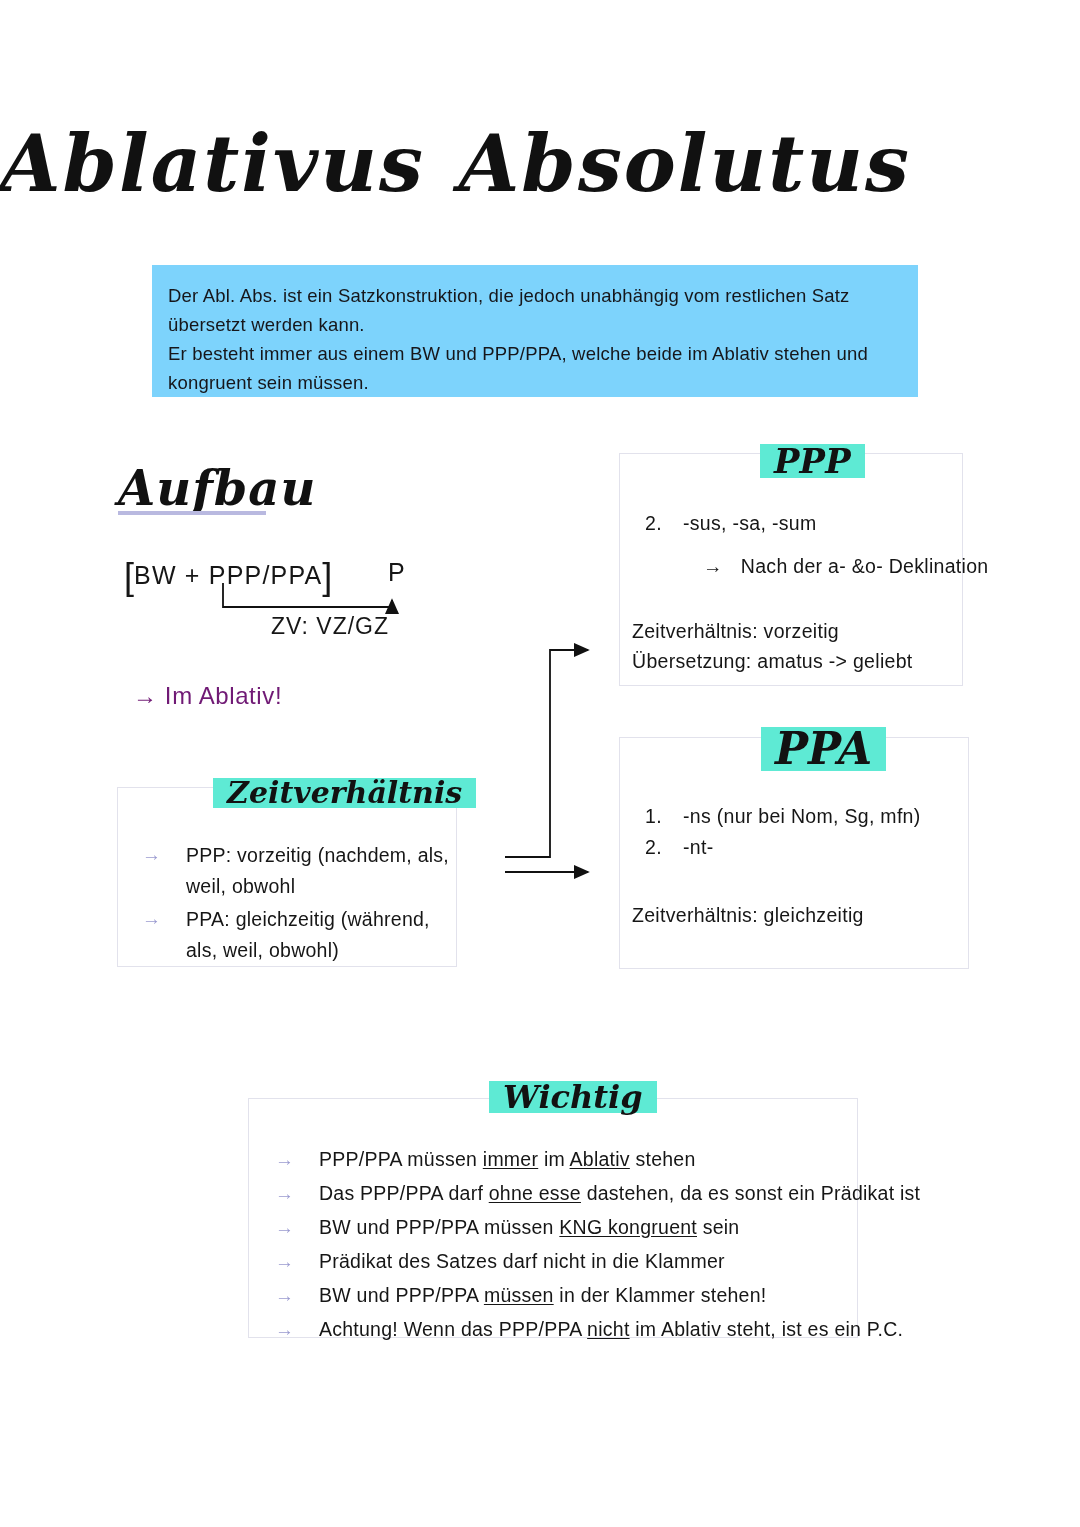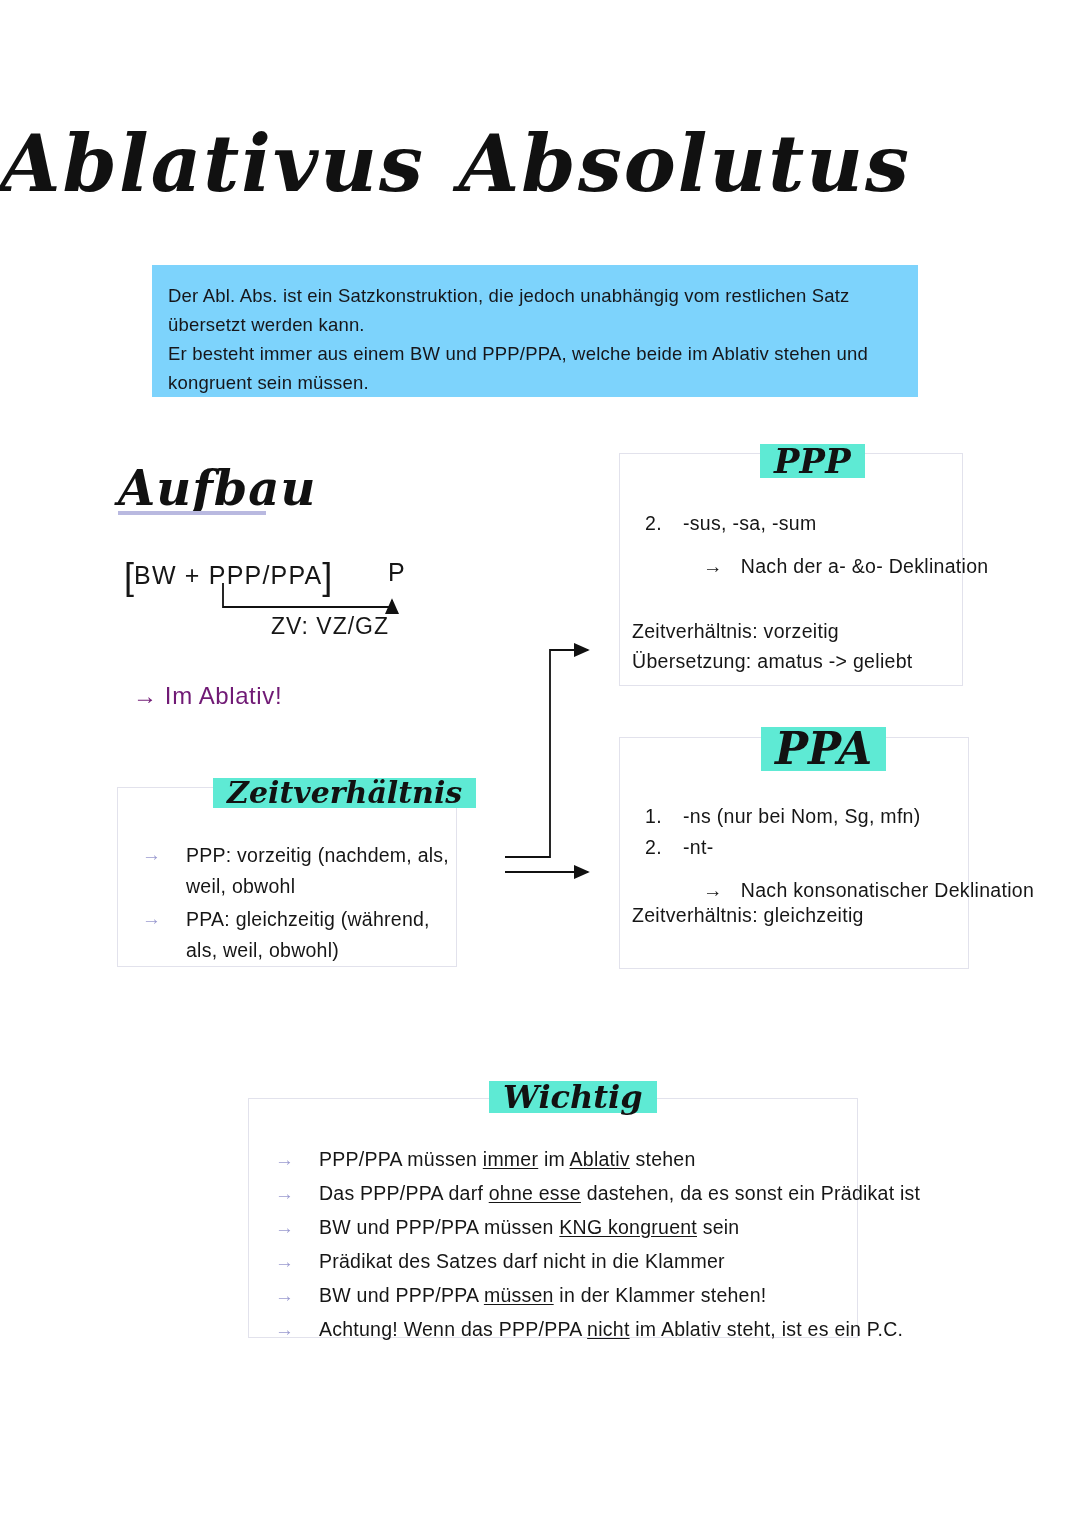--- a/index.html
+++ b/index.html
@@ -265,21 +265,20 @@
 <div class="meta-lines" style="left:632px; top:616px;">
   <div>Zeitverhältnis: vorzeitig</div>
   <div>Übersetzung: amatus -&gt; geliebt</div>
 </div>
 
 <div class="note-box" id="ppa-box"></div>
 <div class="box-heading" id="ppa-heading">PPA</div>
 <div class="decl-list" style="left:645px; top:801px;">
   <span class="decl-row"><span class="decl-num">1.</span><span>-ns (nur bei Nom, Sg, mfn)</span></span>
   <span class="decl-row"><span class="decl-num">2.</span><span>-nt-</span></span>
-  <span class="decl-sub"><span class="arr">→</span><span>Nach konsonatischer Deklination</span></span>
 </div>
 <div class="meta-lines" style="left:632px; top:900px;">
   <div>Zeitverhältnis: gleichzeitig</div>
 </div>
 
 <div class="note-box" id="zv-box"></div>
 <div class="box-heading" id="zv-heading">Zeitverhältnis</div>
 <ul class="arrow-list" id="zv-list">
   <li><span class="bullet-arrow">→</span><span>PPP: vorzeitig (nachdem, als, weil, obwohl</span></li>
   <li><span class="bullet-arrow">→</span><span>PPA: gleichzeitig (während, als, weil, obwohl)</span></li>

